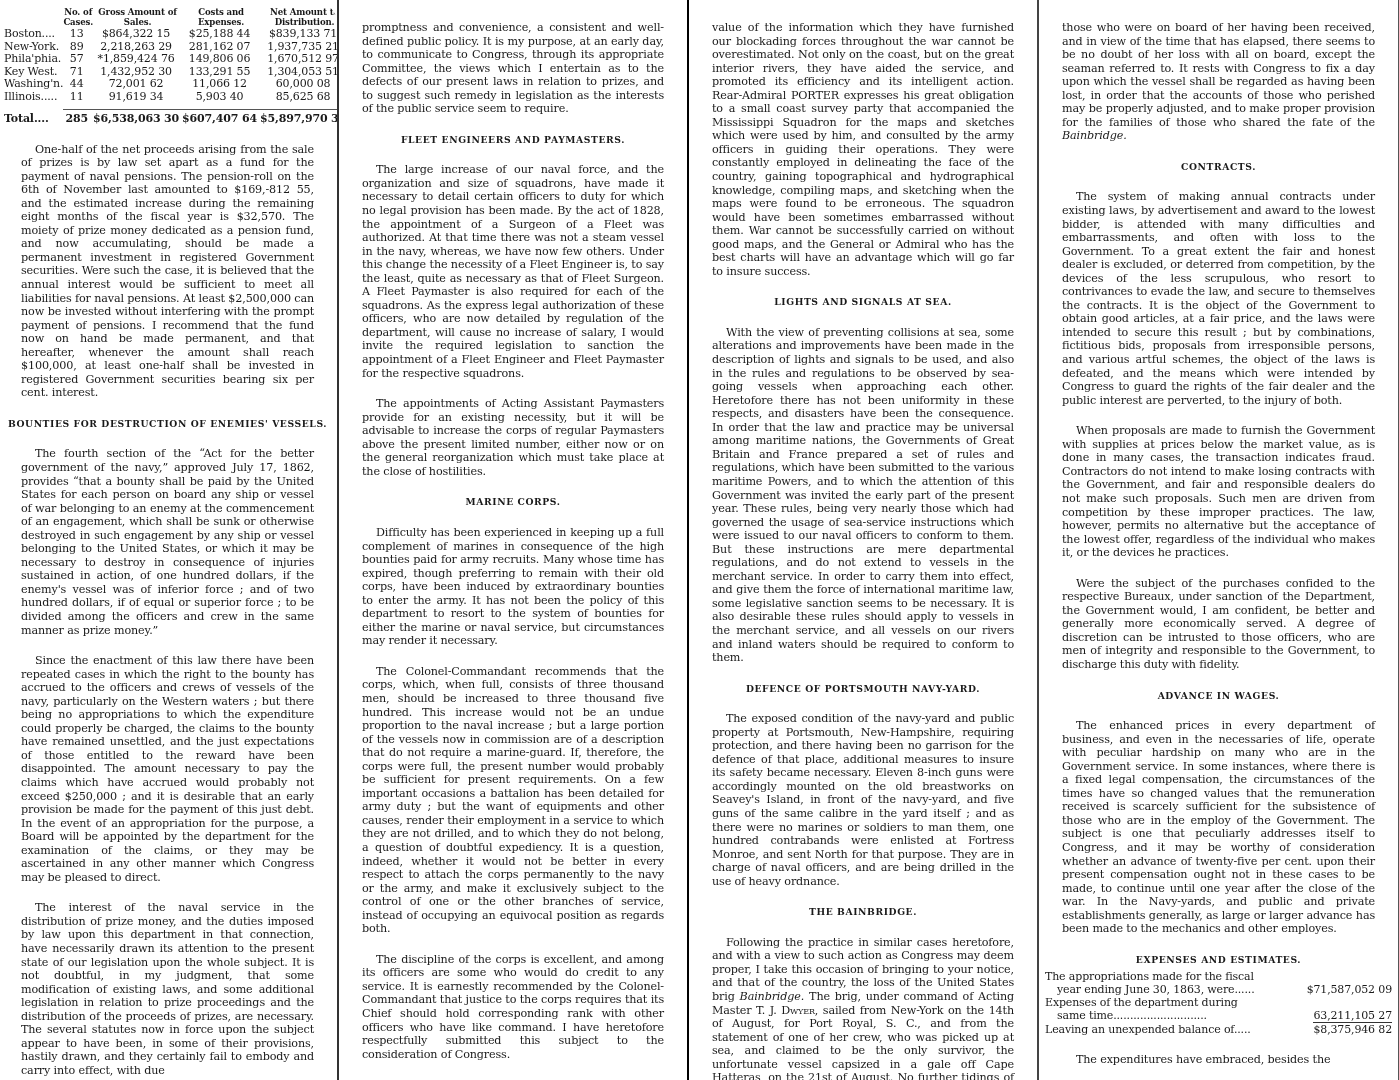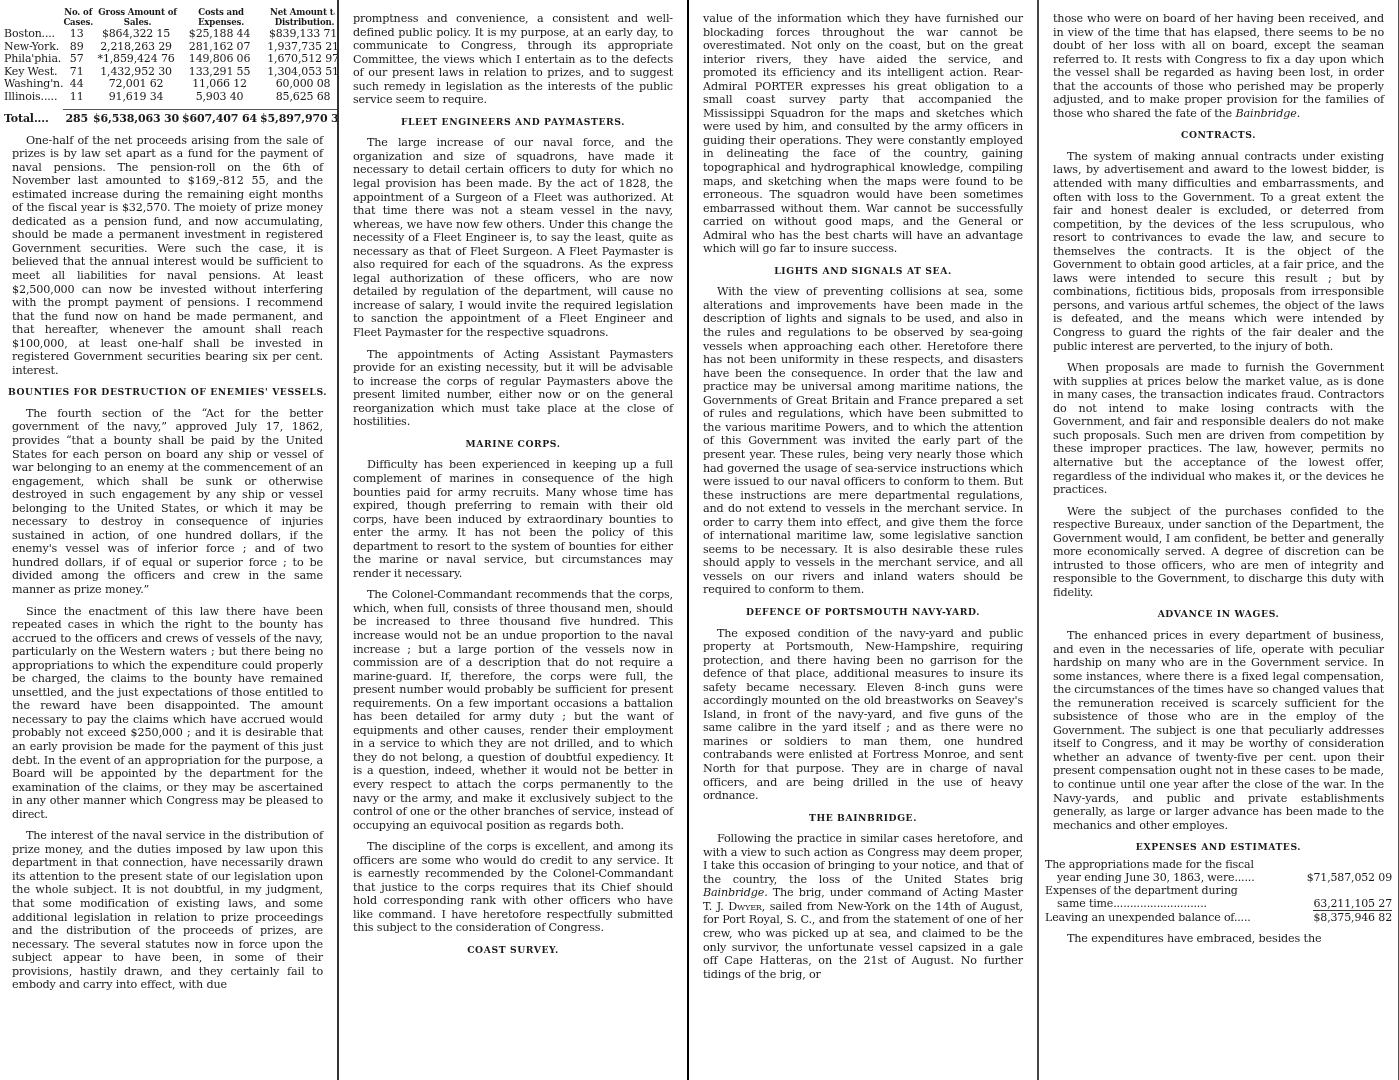--- a/index.html
+++ b/index.html
@@ -17,21 +17,21 @@
     height: 1080px; overflow: hidden;
     padding: 4px 6px 0 6px;
     font-size: 11.2px; line-height: 13.55px;
     text-align: justify; hyphens: manual;
     letter-spacing: -0.15px;
   }
   .col1 { width: 337px; padding-left: 4px; border-radius: 24px; }
   .col2 { width: 350px; border-left: 2px solid #333; }
   .col3 { width: 350px; border-left: 2px solid #000000; }
   .col4 { width: 362px; border-left: 2px solid #444; border-right: 1px solid #555; }
-  p { margin: 8px; text-indent: 14px; }
+  p { margin: 17px; text-indent: 14px; }
   p.noindent { text-indent: 0; }
   h3 {
     margin: 5px 0 4px 0; font-size: 9.2px; font-weight: bold;
     text-align: center; letter-spacing: 0.6px; text-transform: uppercase;
     font-family: "DejaVu Serif", serif;
   }
   table.prizes {
     width: 100%; border-collapse: collapse; font-size: 11px; line-height: 12.5px;
     margin-bottom: 2px;
   }

